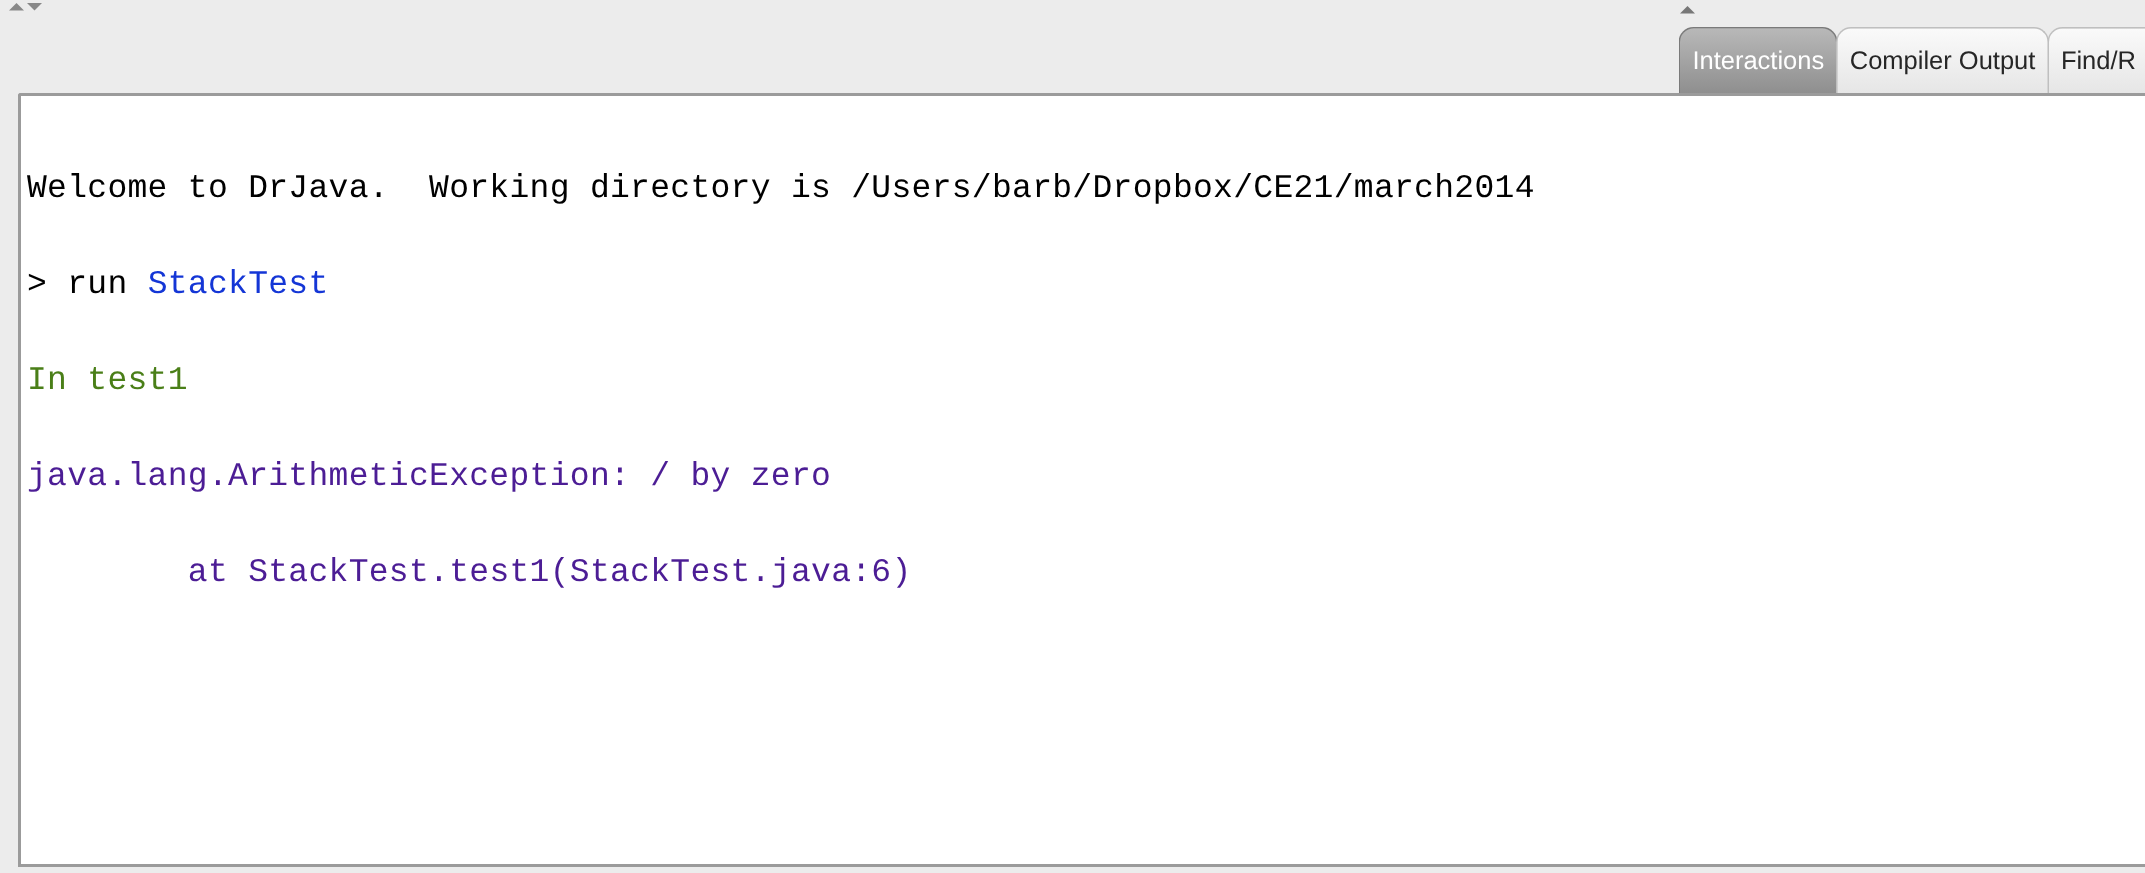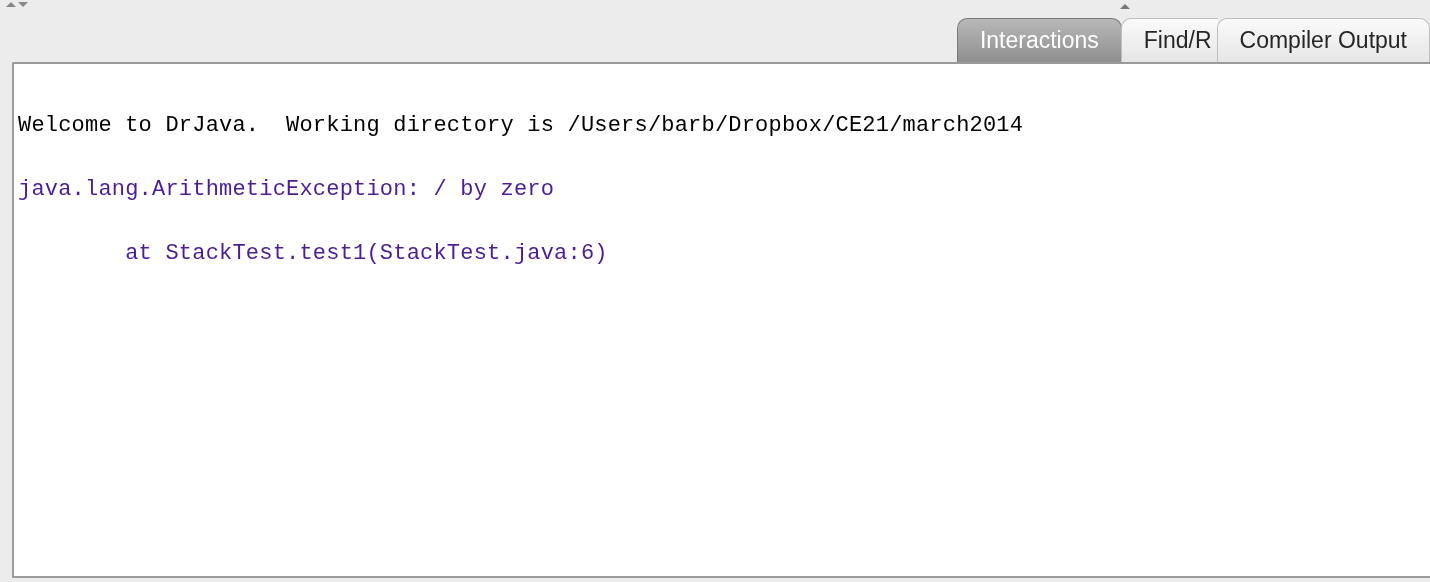--- a/index.html
+++ b/index.html
@@ -54,22 +54,22 @@
     right: 0;
     bottom: 0;
     display: flex;
     align-items: flex-end;
     height: 44px;
   }
   .tab {
     height: 44px;
     display: flex;
     align-items: center;
-    padding: 0 22px;
-    font-size: 23px;
+    padding: 0 8px;
+    font-size: 17px;
     color: #262626;
     border-left: 1px solid #bfbfbf;
     border-top: 1px solid #bfbfbf;
     border-right: 1px solid #bfbfbf;
     border-top-left-radius: 10px;
     border-top-right-radius: 10px;
     background: linear-gradient(to bottom, #fafafa, #e6e6e6);
     cursor: pointer;
     user-select: none;
     margin-left: -1px;
@@ -123,32 +123,34 @@
       <div class="tri-down"></div>
     </div>
     <div class="top-caret"></div>
   </div>
 
   <div class="tabbar-wrap">
     <div class="tabbar">
       <div class="tab active">
         <span>Interactions</span>
       </div>
+      <div class="tab">
+        <span>Compiler Output</span>
+      </div>
       <div class="tab last">
         <span>Find/R</span>
-      </div>
-      <div class="tab">
-        <span>Compiler Output</span>
       </div>
     </div>
   </div>
 
   <div class="panel-frame">
     <div class="terminal">
 <span class="line">Welcome to DrJava.  Working directory is /Users/barb/Dropbox/CE21/march2014</span>
+<span class="line"><span class="prompt">&gt; run </span><span class="cmd-blue">StackTest</span></span>
+<span class="line stdout-green">In test1</span>
 <span class="line err-red">java.lang.ArithmeticException: / by zero</span>
 <span class="line err-red stack-indent">at StackTest.test1(StackTest.java:6)</span>
 
 
 
 
 
 
 
     </div>

